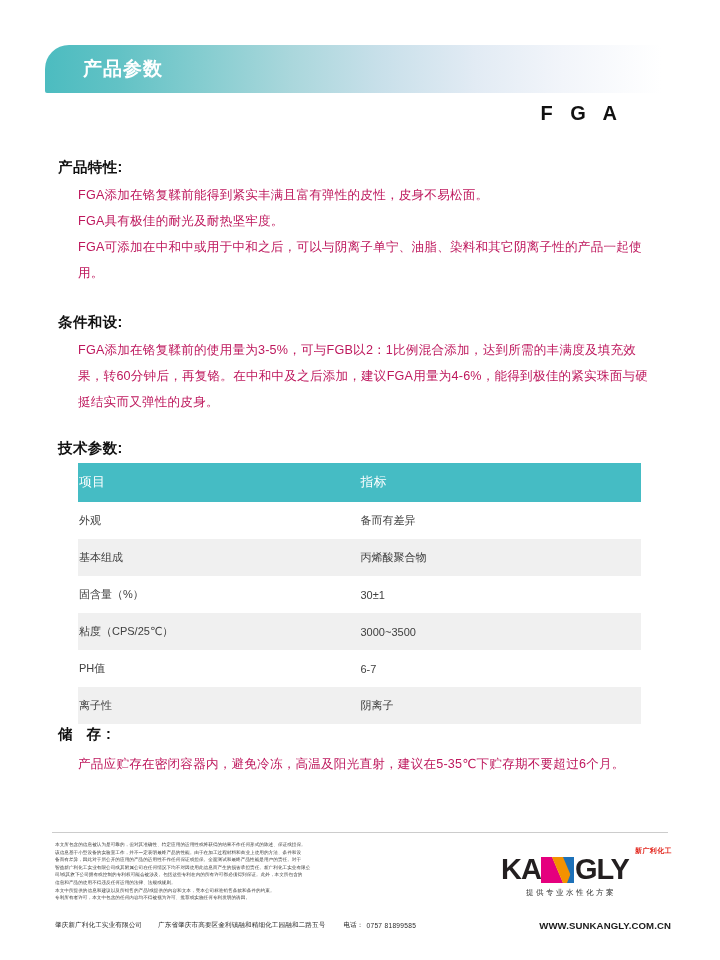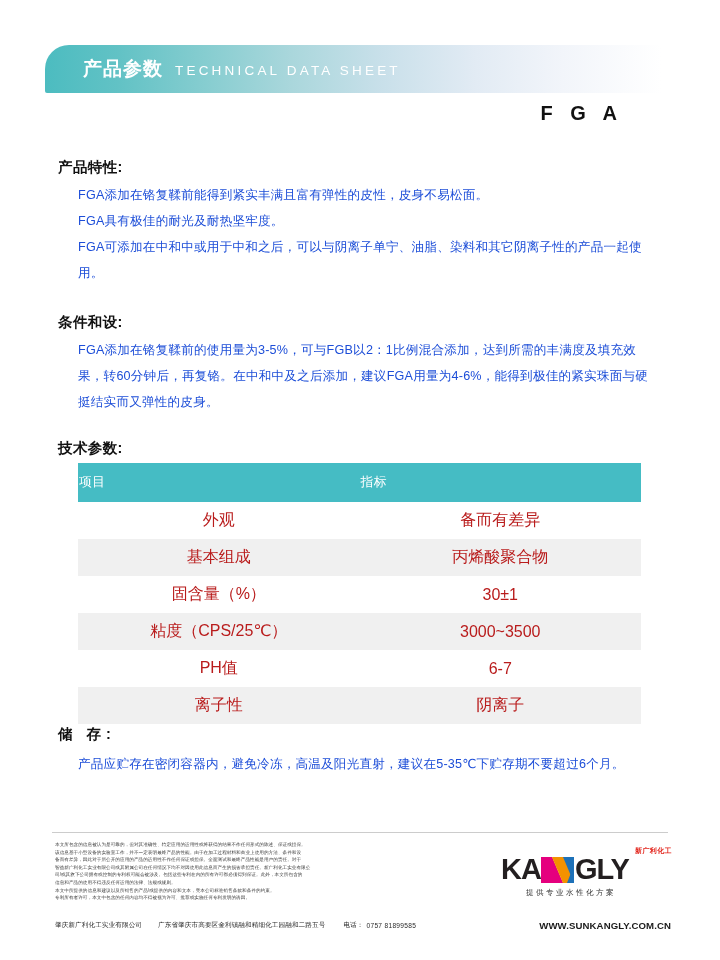--- a/index.html
+++ b/index.html
@@ -75,21 +75,21 @@
     font-weight: bold;
     color: #111111;
     letter-spacing: 0.4px;
   }
   .body-block {
     position: absolute;
     left: 78px;
     width: 572px;
     font-size: 12.6px;
     line-height: 26px;
-    color: #1d4ed8;
+    color: #be185d;
     letter-spacing: 0.2px;
   }
   .body-block p {
     margin: 0;
   }
 
   #features-title { top: 158px; }
   #features-body  { top: 182px; }
 
   #applications-title { top: 313px; }
@@ -113,23 +113,22 @@
     background: #45bcc4;
     color: #ffffff;
     font-size: 12.8px;
     font-weight: normal;
     height: 37px;
     text-align: left;
     letter-spacing: 0.5px;
   }
   .params-table td {
     height: 35px;
-    font-size: 16px;
-    text-align: center;
-    color: #b91c1c;
+    font-size: 11px;
+    color: #404040;
     background: #ffffff;
   }
   .params-table tbody tr:nth-child(even) td {
     background: #f0f0f0;
   }
 
   
   .footer-rule {
     position: absolute;
     left: 52px;
@@ -223,21 +222,20 @@
     letter-spacing: 0.1px;
     white-space: nowrap;
   }
 </style>
 </head>
 <body>
 
 <div class="header-banner">
   <div class="header-titles">
     <span class="header-cn">产品参数</span>
-    <span class="header-en">TECHNICAL DATA SHEET</span>
   </div>
   <span class="header-code">F G A</span>
 </div>
 
 <div class="section-title" id="features-title">产品特性:</div>
 <div class="body-block" id="features-body">
   <p>FGA添加在铬复鞣前能得到紧实丰满且富有弹性的皮性，皮身不易松面。</p>
   <p>FGA具有极佳的耐光及耐热坚牢度。</p>
   <p>FGA可添加在中和中或用于中和之后，可以与阴离子单宁、油脂、染料和其它阴离子性的产品一起使用。</p>
 </div>

